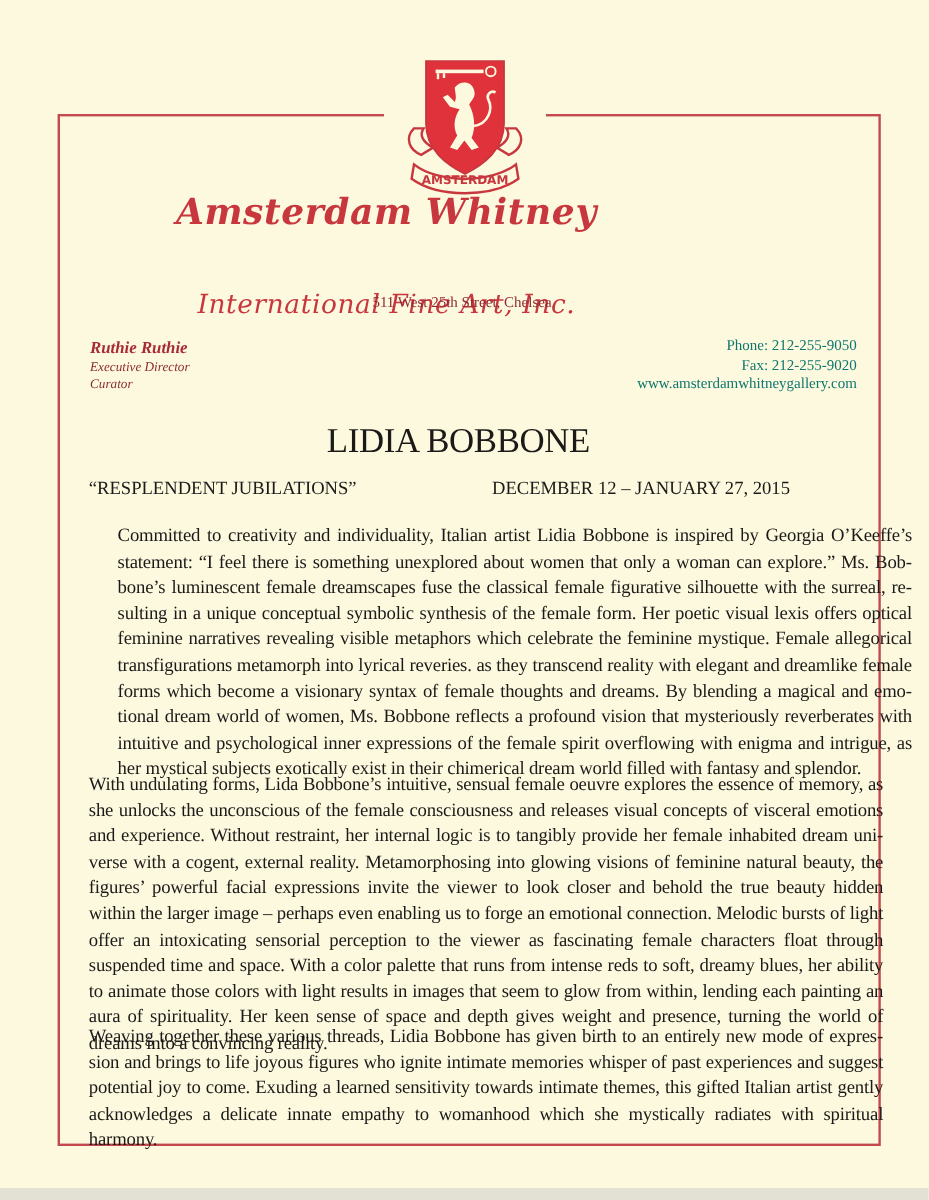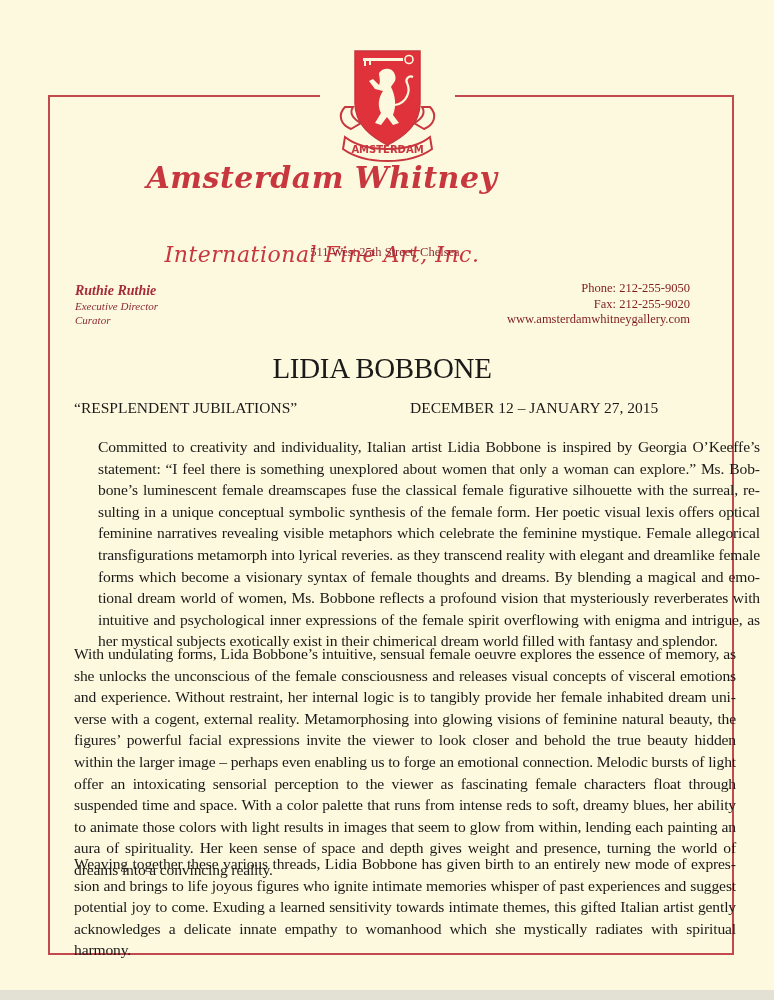--- a/index.html
+++ b/index.html
@@ -40,22 +40,22 @@
     position: absolute; left: 0; width: 770px; top: 244px;
     text-align: center; color: #8c2a33;
     font-size: 12.5px; line-height: 16px;
   }
   .contact-left {
     position: absolute; left: 75px; top: 282px;
     color: #8c2a33; font-style: italic; font-size: 11px; line-height: 14px;
   }
   .contact-left .name { font-size: 14px; font-weight: bold; color: #a72b36; line-height: 17px; }
   .contact-right {
-    position: absolute; right: 84px; top: 281px; text-align: right;
-    color: #7f1d1d; font-size: 12.5px; line-height: 15.5px;
+    position: absolute; right: 60px; top: 281px; text-align: right;
+    color: #0f766e; font-size: 12.5px; line-height: 15.5px;
   }
   .artist {
     position: absolute; left: 0; width: 764px; top: 352px;
     text-align: center; font-size: 29px; color: #1c1a18;
     letter-spacing: -0.3px;
   }
   .show-title {
     position: absolute; left: 74px; top: 399px; font-size: 15.5px;
   }
   .show-dates {

